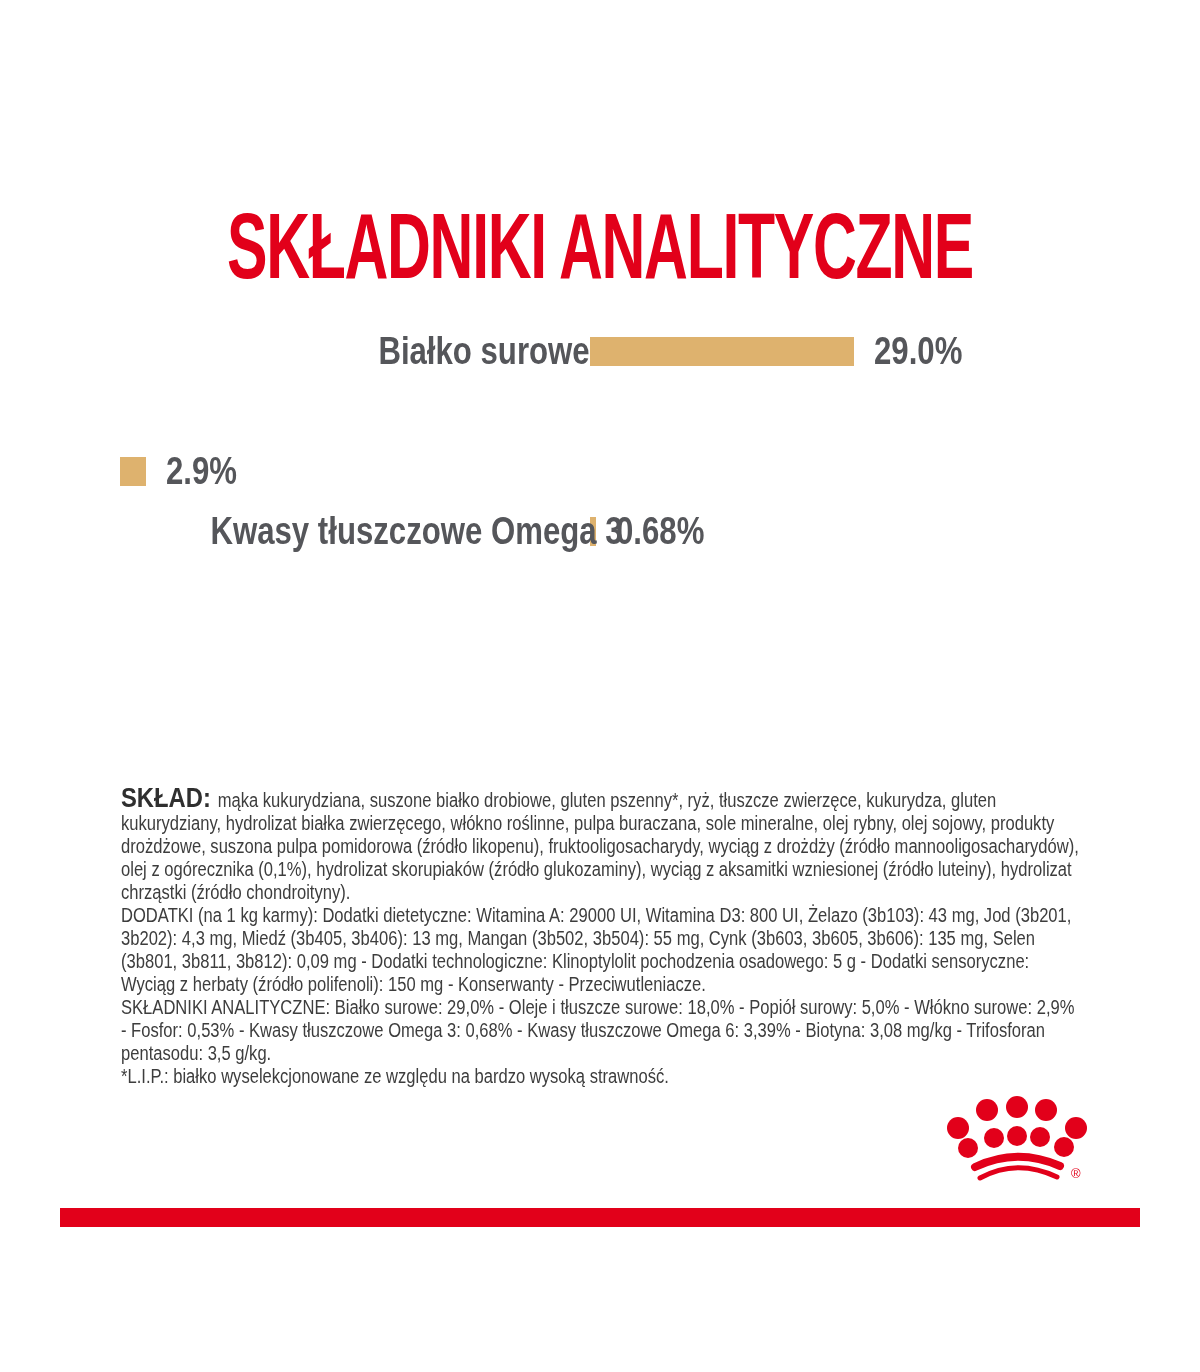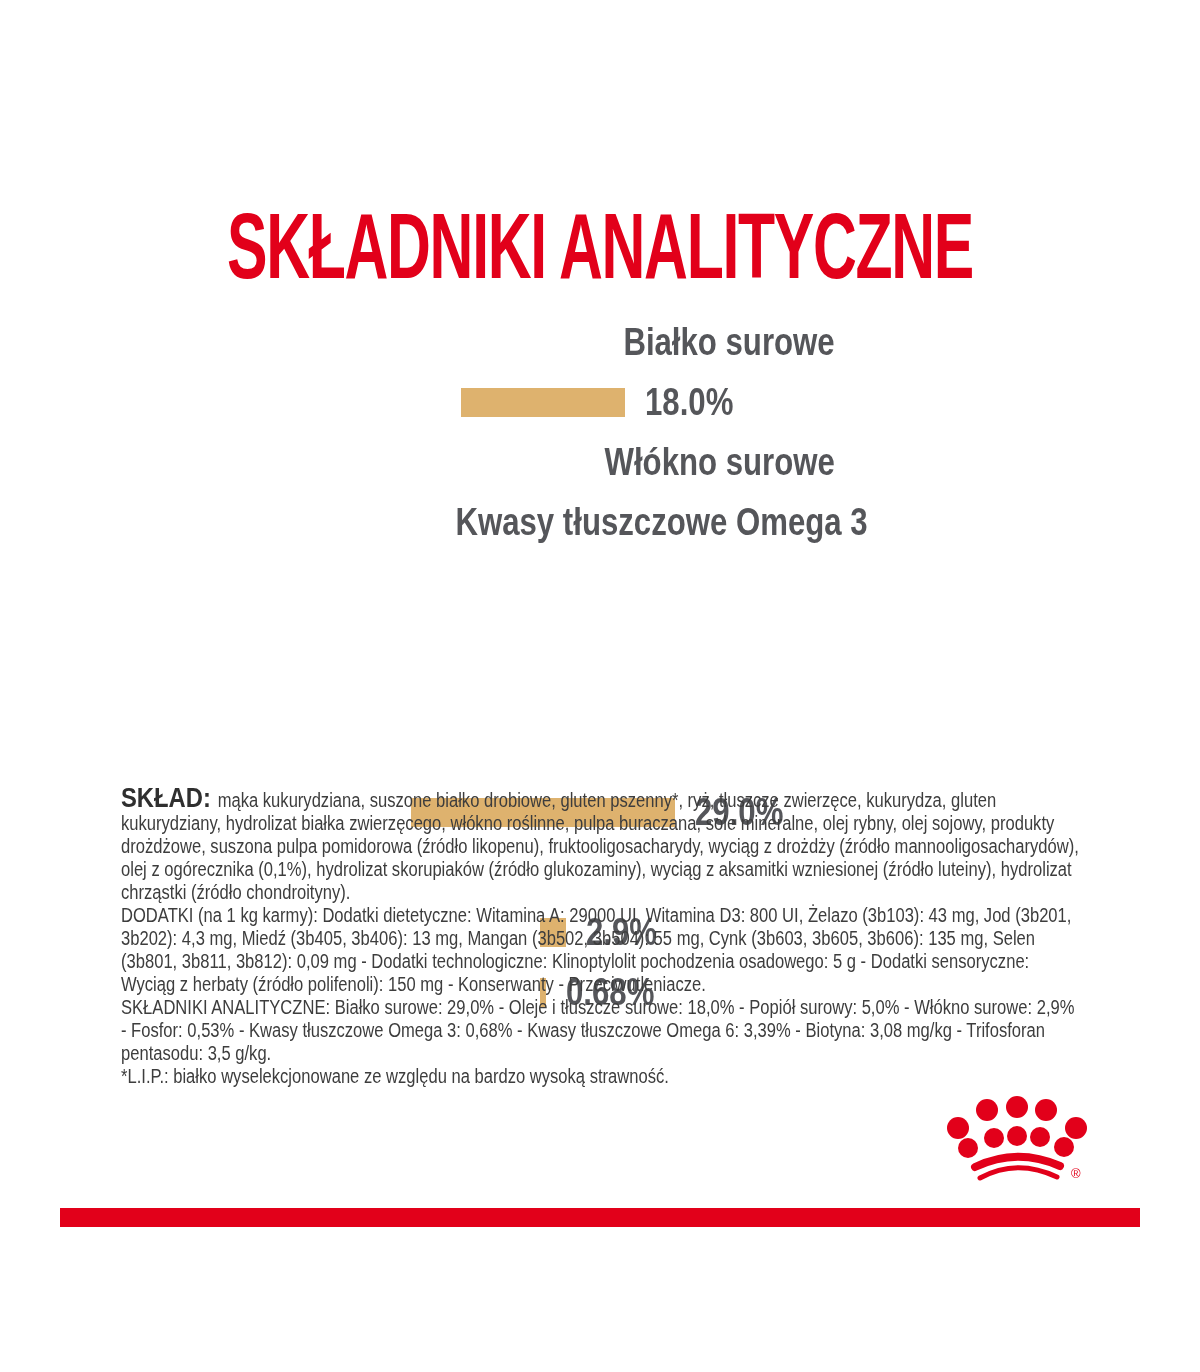--- a/index.html
+++ b/index.html
@@ -9,27 +9,27 @@
   }
   
   .main-title{
     position:absolute;top:200px;left:0;width:1200px;text-align:center;
     font-size:92px;line-height:92px;font-weight:bold;color:#e2001a;
     white-space:nowrap;letter-spacing:-2px;
     transform:scaleX(0.66);transform-origin:center top;
   }
   
   .chart{position:absolute;left:120px;top:321px;width:960px;}
-  .bar-row{display:flex;align-items:center;height:60px;flex-direction:column;}
+  .bar-row{display:flex;align-items:center;height:60px;}
   .bar-label{
     width:470px;flex:0 0 470px;text-align:right;white-space:nowrap;
     color:#55565a;font-weight:bold;font-size:38px;
   }
   .bar-label span{display:inline-block;transform:scaleX(0.82);transform-origin:100% 50%;}
-  .bar-area{display:flex;align-items:center;margin-left:13px;}
+  .bar-area{display:flex;align-items:center;}
   .chart-bar{height:29px;background:#deb26e;flex:0 0 auto;}
   .bar-value{
     margin-left:20px;color:#55565a;font-weight:bold;font-size:38px;white-space:nowrap;
   }
   .bar-value span{display:inline-block;transform:scaleX(0.82);transform-origin:0 50%;}
   
   .textblock{
     position:absolute;left:121px;top:786px;width:1130px;
     transform:scaleX(0.85);transform-origin:0 0;
     color:#3d3d3d;font-size:19.5px;line-height:23px;text-align:left;
@@ -53,29 +53,24 @@
   <div class="chart">
     <div class="bar-row">
       <div class="bar-label"><span>Białko surowe</span></div>
       <div class="bar-area">
         <div class="chart-bar" style="width: 264px; background: rgb(222, 178, 110);"></div>
         <div class="bar-value"><span>29.0%</span></div>
       </div>
     </div>
 
     <div class="bar-row">
-      <div class="bar-area">
-        <div class="chart-bar" style="width: 164px; background: rgb(222, 178, 110);"></div>
-        <div class="bar-value"><span>18.0%</span></div>
-      </div>
     </div>
 
 
     <div class="bar-row">
-      <div class="bar-label"><span>Włókno surowe</span></div>
       <div class="bar-area">
         <div class="chart-bar" style="width: 26px; background: rgb(222, 178, 110);"></div>
         <div class="bar-value"><span>2.9%</span></div>
       </div>
     </div>
 
 
     <div class="bar-row">
       <div class="bar-label"><span>Kwasy tłuszczowe Omega 3</span></div>
       <div class="bar-area">

